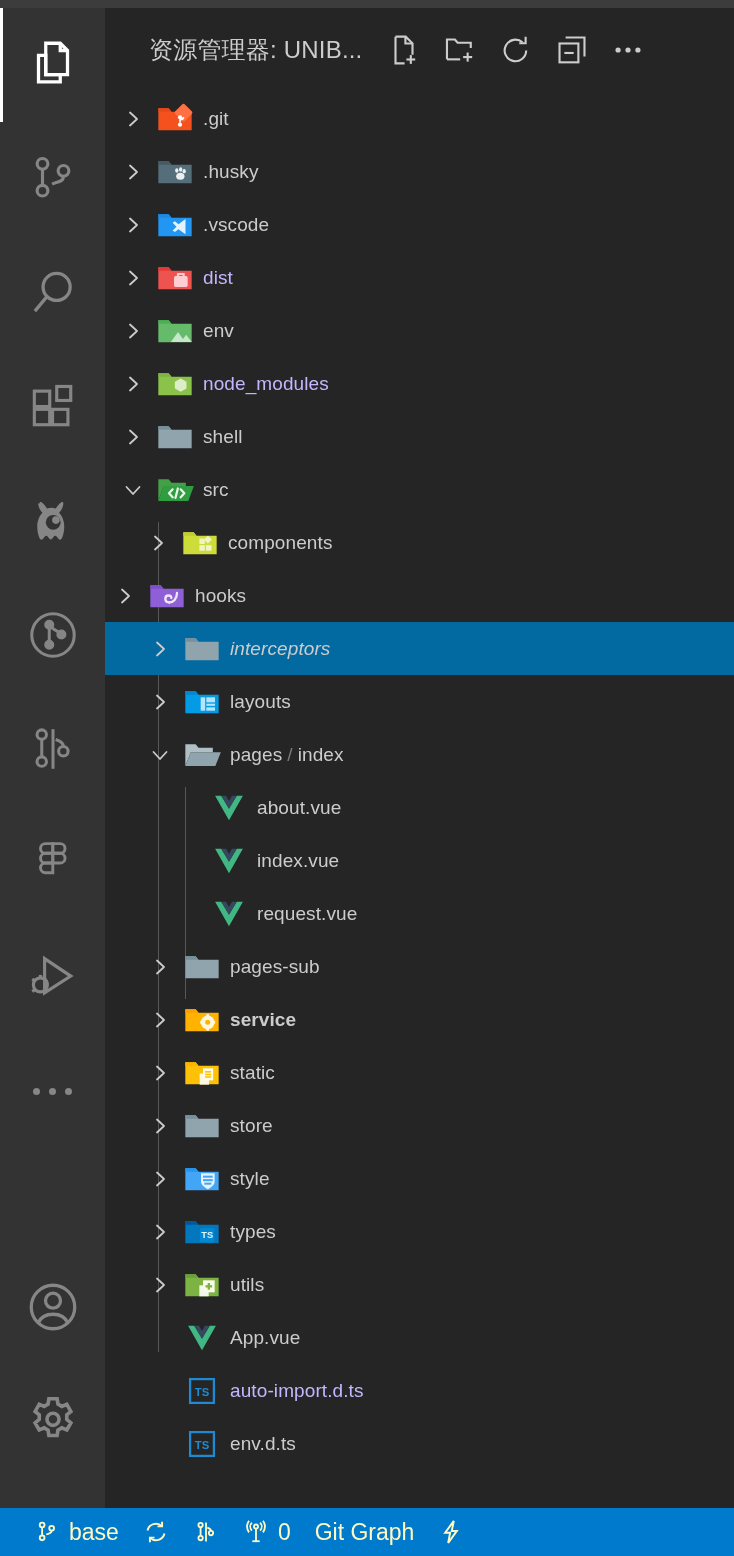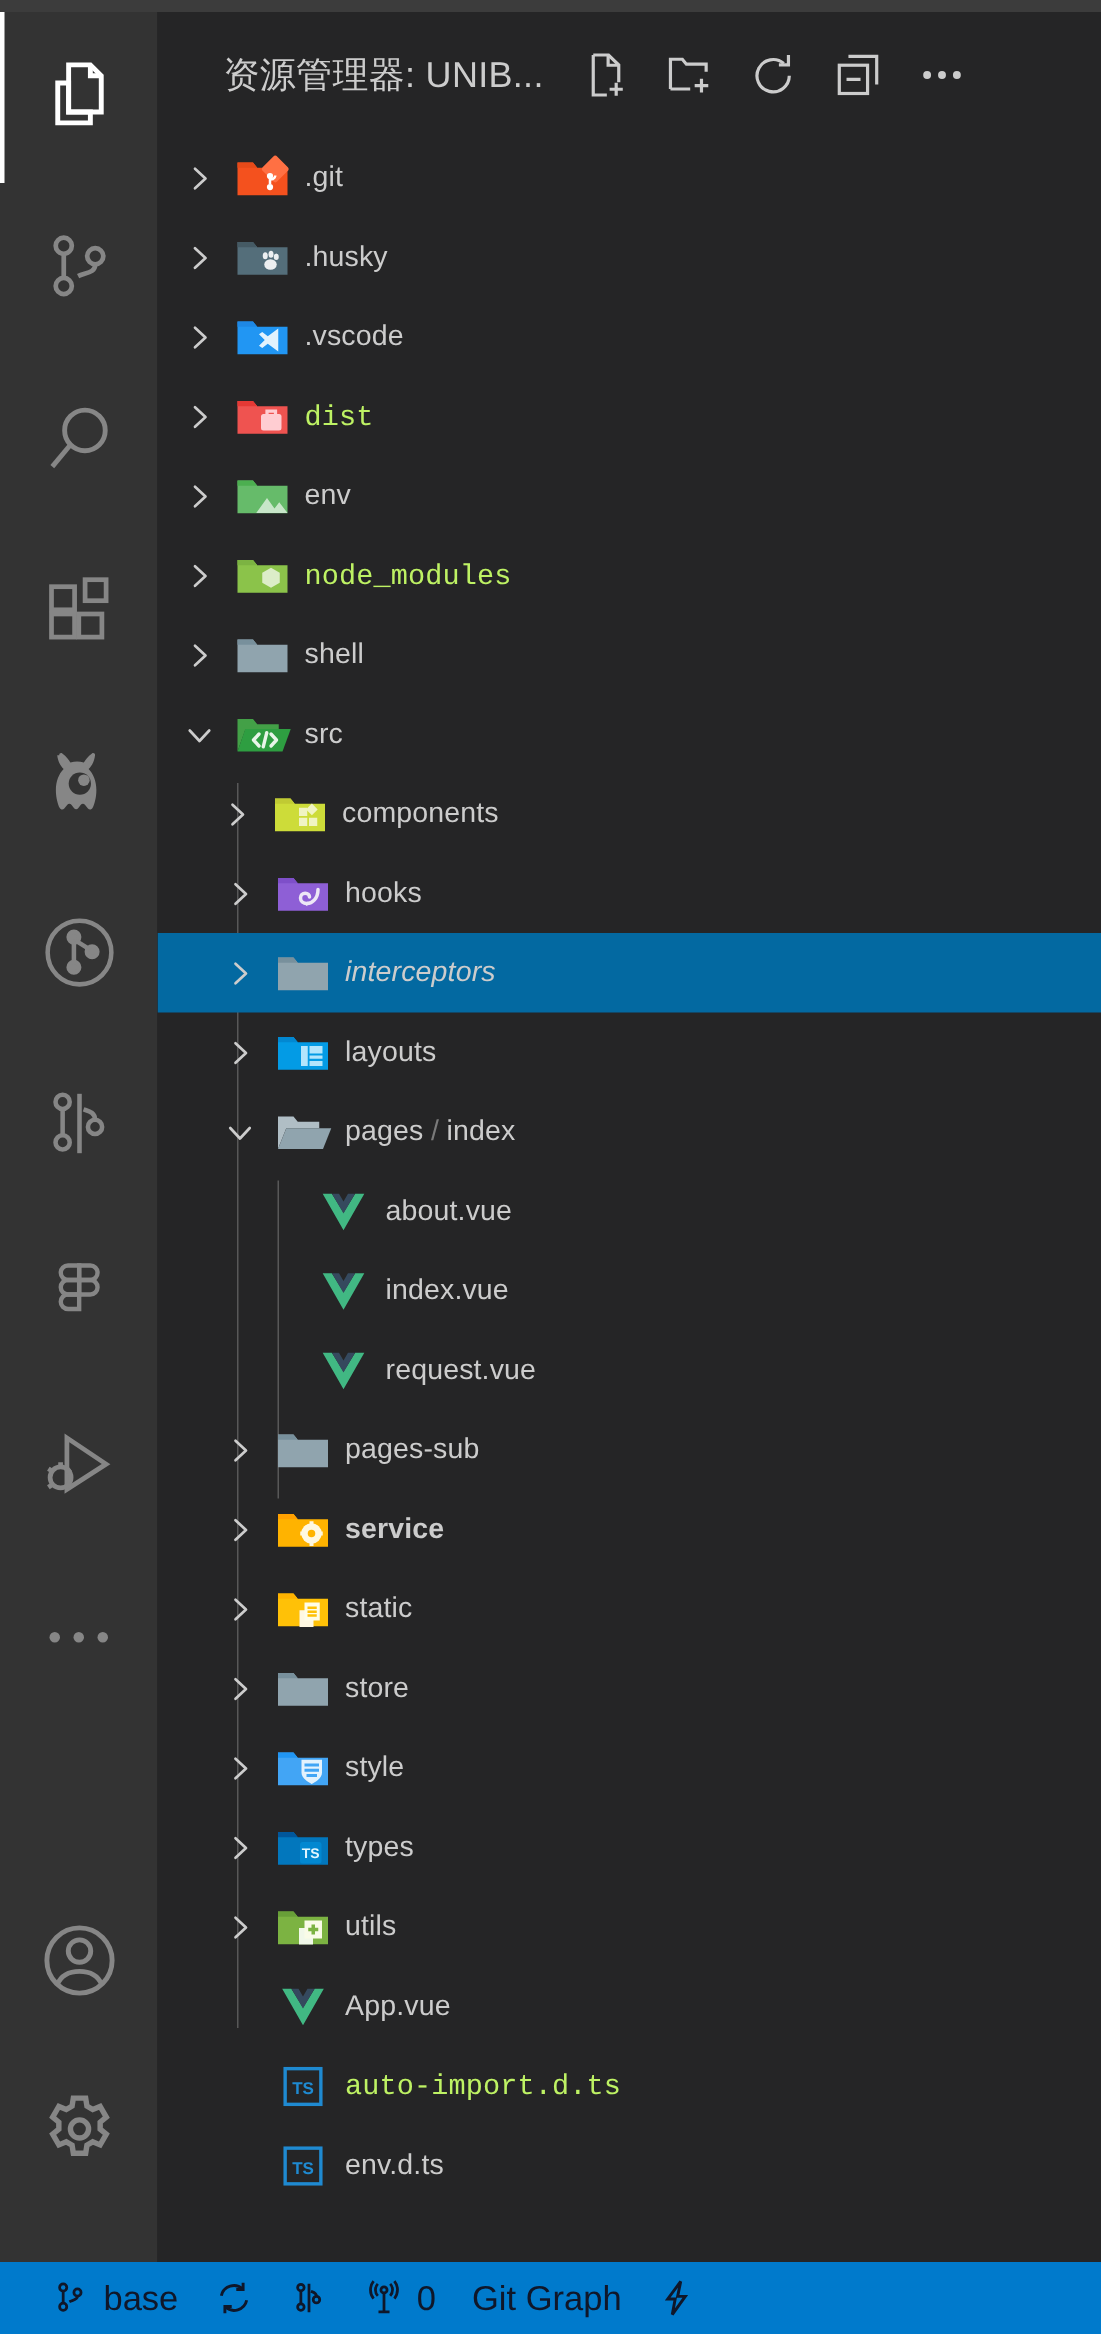--- a/index.html
+++ b/index.html
@@ -84,21 +84,21 @@
     width: 44px; height: 53px;
     display: flex; align-items: center; justify-content: center;
     flex: 0 0 auto;
     margin-right: 6px;
   }
   .label {
     color: #cccccc;
     font-size: 19px;
     letter-spacing: 0.1px;
   }
-  .label.dim { color: #bef264; font-family: Liberation Mono, monospace; }
+  .label.dim { color: #c4b5fd; }
   .label .sep { color: #7a7a7a; padding: 0 5px; }
 
   
   .guide {
     position: absolute;
     left: 53px; width: 1px;
     background: #585858;
   }
 
   
@@ -107,21 +107,21 @@
     background: #007acc;
     display: flex; align-items: center;
     padding-left: 22px;
     gap: 0;
     color: #ffffff;
   }
   .sb-item {
     display: flex; align-items: center; gap: 9px;
     height: 48px; padding: 0 12px;
     font-size: 23px;
-    color: #0f172a;
+    color: #fef9c3;
   }
   .sb-item svg { display: block; }
 </style>
 </head>
 <body>
 
 <div id="app">
 
   <div class="titlebar"></div>
 
@@ -466,21 +466,21 @@
               <g fill="#f0f4c3">
                 <rect x="11.6" y="9.3" width="3.3" height="3.3"></rect>
                 <rect x="11.6" y="13.3" width="3.3" height="3.3"></rect>
                 <rect x="15.6" y="13.3" width="3.3" height="3.3"></rect>
                 <rect x="15.1" y="8.3" width="3.3" height="3.3" transform="rotate(45 16.75 9.95)"></rect>
               </g>
             </svg>
           </div>
           <div class="label">components</div>
         </div>
-        <div class="row" style="padding-left: 35px;">
+        <div class="row" style="">
           <div class="twisty">
             <svg width="24" height="24" viewBox="0 0 24 24" fill="none" stroke="currentColor" stroke-width="1.8" stroke-linecap="round" stroke-linejoin="round">
               <path d="M9 5.5l7 6.5-7 6.5"></path>
             </svg>
           </div>
           <div class="ficon">
             <svg width="40" height="40" viewBox="0 0 24 24">
               <path d="M2 5.6h6.2l1.7 2.1h12.1v11H2z" fill="#8e5fd6"></path>
               <path d="M2 5.6h6.2l1.7 2.1H2z" fill="#7e4fc9"></path>
               <path d="M18 10.2c0 3.6-2.3 5.6-4.4 5.6-1.6 0-2.6-1-2.6-2.2 0-1.1.8-1.9 1.9-1.9 1 0 1.7.7 1.7 1.5" fill="none" stroke="#ede7f6" stroke-width="1.4" stroke-linecap="round"></path>

